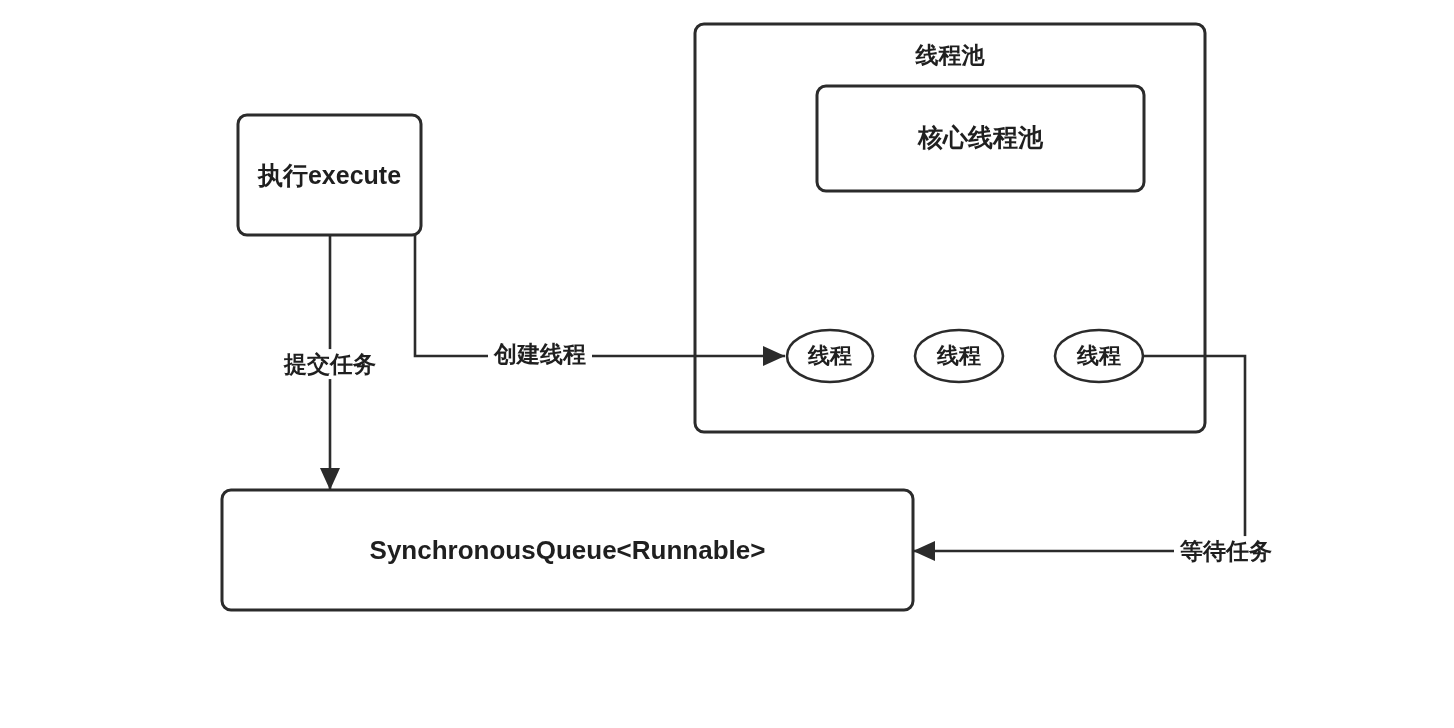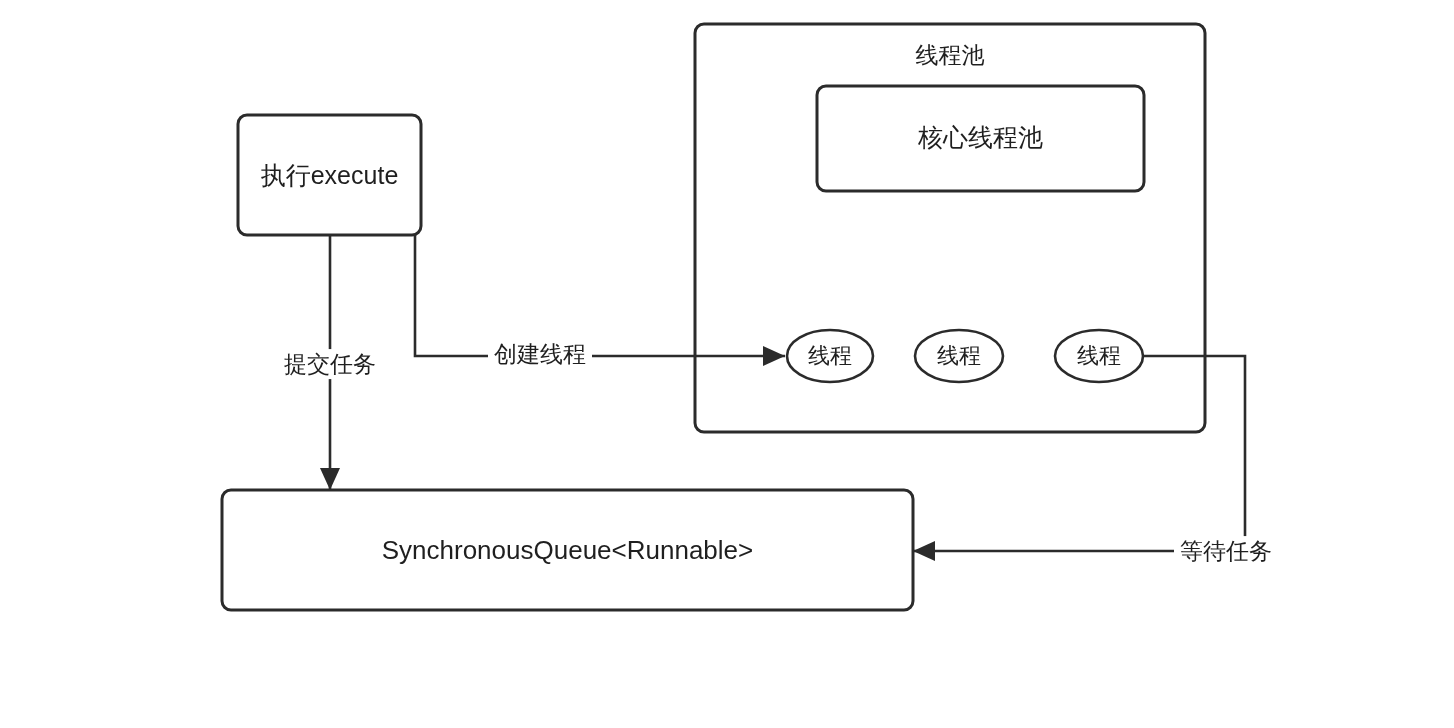--- a/index.html
+++ b/index.html
@@ -10,20 +10,21 @@
   body {
     width: 1454px;
     height: 728px;
     font-family: "Liberation Sans", "DejaVu Sans", sans-serif;
     overflow: hidden;
   }
   #diagram-root {
     position: relative;
     width: 1396px;
     height: 728px;
+    font-weight: bold;
   }
   #diagram-svg {
     position: absolute;
     top: 0;
     left: 0;
     width: 1454px;
     height: 728px;
   }
   .node-label {
     font-family: "Liberation Sans", "DejaVu Sans", sans-serif;

